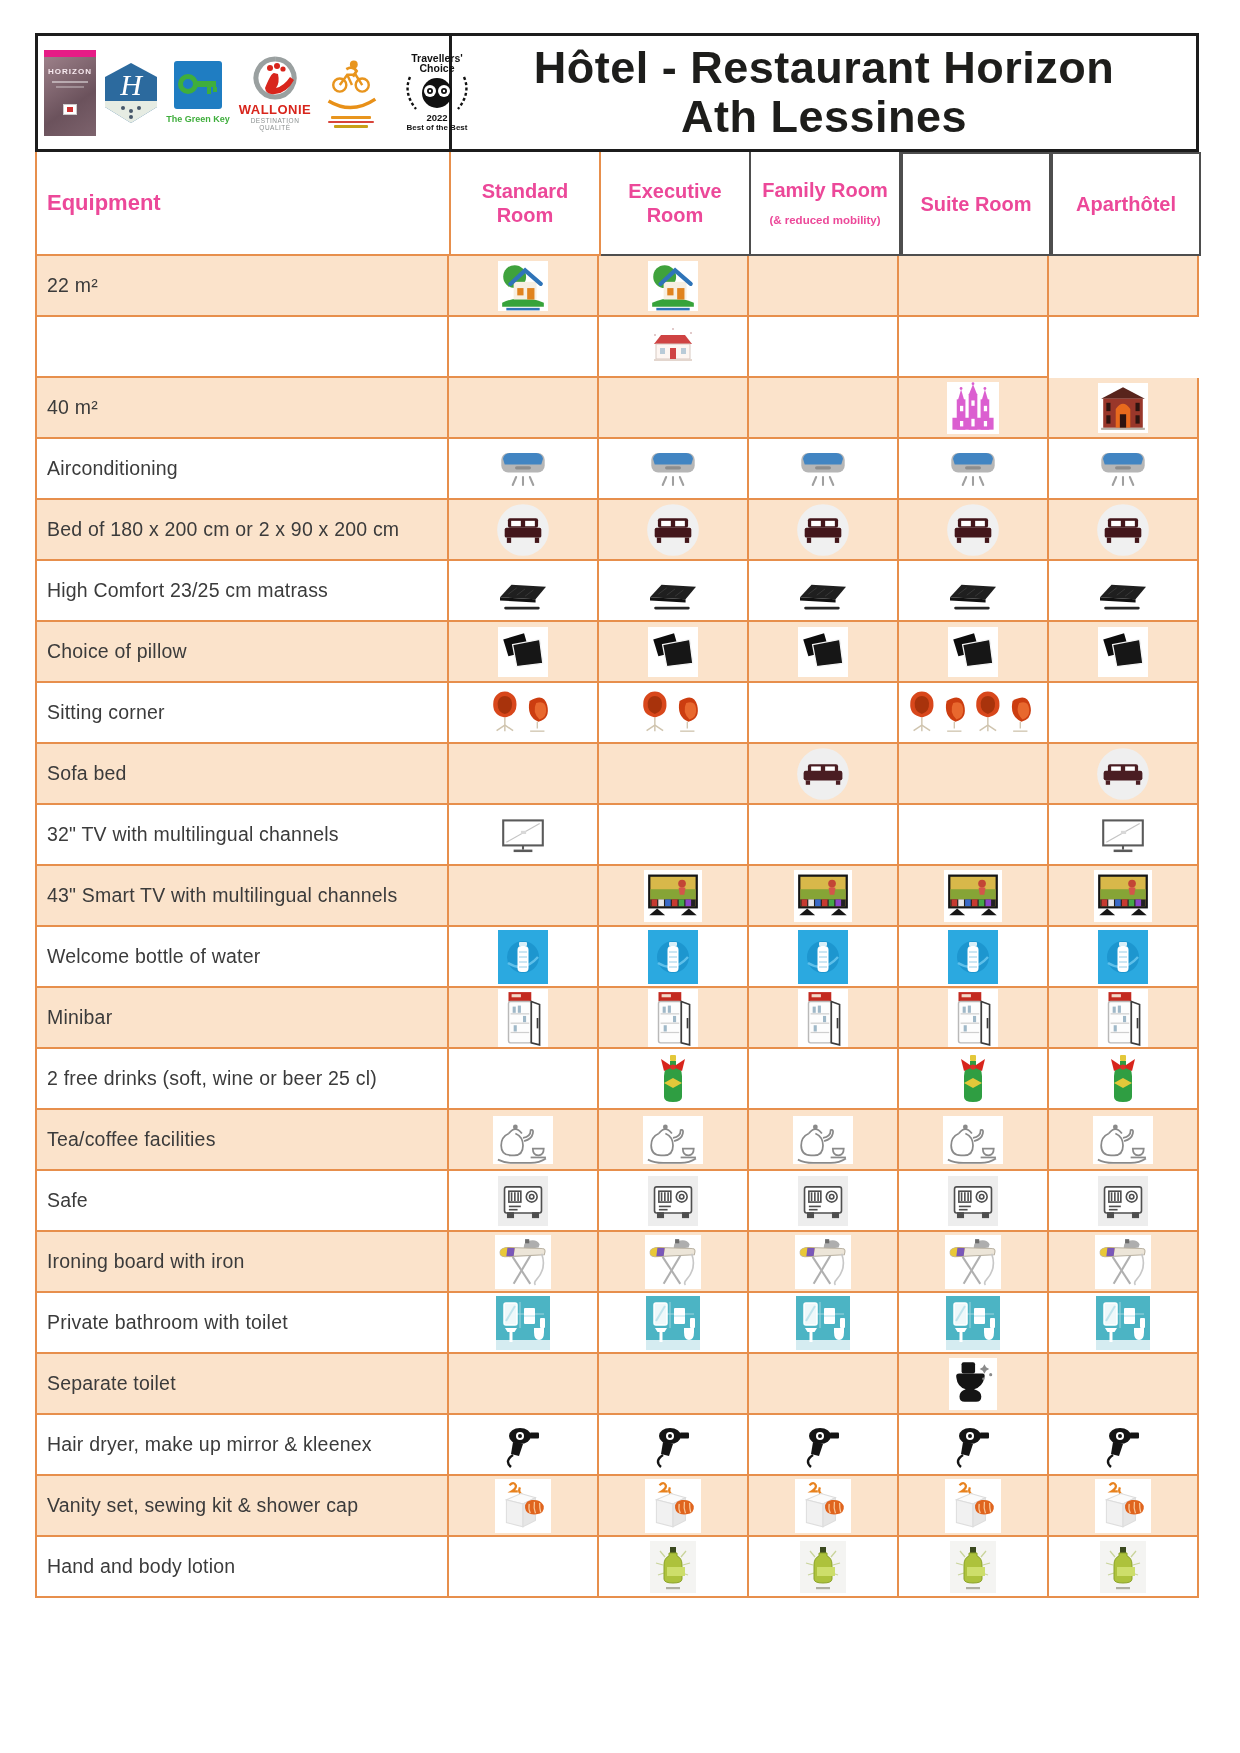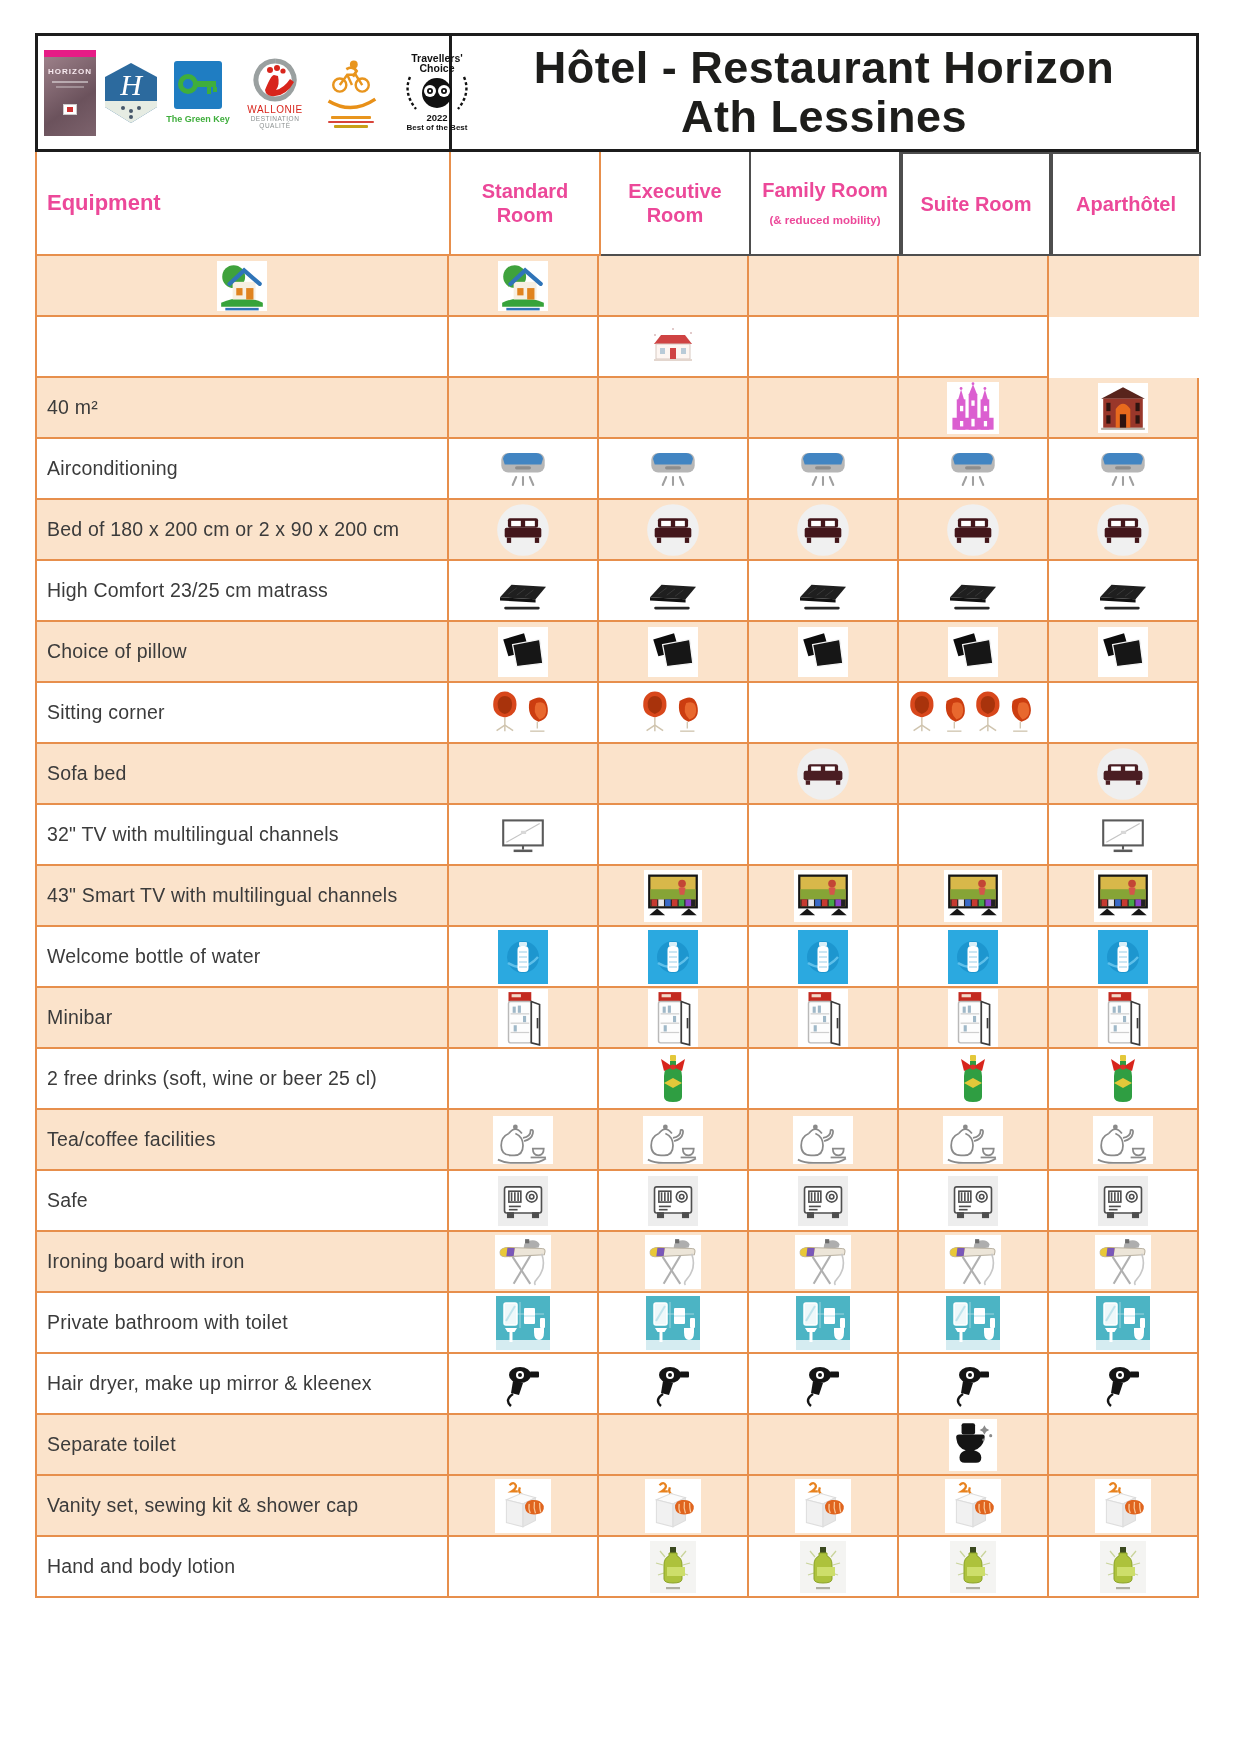--- a/index.html
+++ b/index.html
@@ -24,21 +24,21 @@
   .hz-sub2{height:2px;background:rgba(255,255,255,.3);margin:3px 12px 0 12px;}
   .hz-flag{width:12px;height:9px;background:#fff;border:1px solid #ccc;margin:16px auto 0 auto;}
   .hz-flag:after{content:"";display:block;width:6px;height:5px;margin:2px auto;background:#c33;}
   
   .lg-hex svg{display:block;}
   
   .lg-gk{width:64px;text-align:center;}
   .gk-text{color:#3fae3c;font-size:9px;font-weight:bold;line-height:1.1;margin-top:1px;}
   
   .lg-wal{width:76px;text-align:center;}
-  .wal-t1{color:#d8251c;font-size:10px;font-weight:normal;letter-spacing:.5px;}
+  .wal-t1{color:#d8251c;font-size:13px;font-weight:bold;letter-spacing:.5px;}
   .wal-t2{color:#8a8f8f;font-size:6.5px;letter-spacing:.5px;}
   
   .lg-velo{width:62px;text-align:center;}
   .velo-lines{display:flex;flex-direction:column;gap:2px;align-items:center;margin-top:1px;}
   .vl{display:block;height:2.5px;border-radius:1px;}
   .vl1{width:40px;background:#e8951e;}
   .vl2{width:46px;background:#d8453a;}
   .vl3{width:34px;background:#c8a018;}
   
   .lg-tc{width:96px;text-align:center;}
@@ -189,20 +189,21 @@
       <div class="hc hc-suite">
         <span>Suite Room</span>
       </div>
       <div class="hc hc-apart">
         <span>Aparthôtel</span>
       </div>
     </div>
 
     <div class="tbody">
         <div class="row odd">
+          <div class="cell label-cell">22 m²</div>
           <div class="cell icon-cell">
             <span class="tile" style="width: 50px; height: 50px; background: rgb(255, 255, 255);">
               <svg viewBox="0 0 48 48">
   <circle cx="16" cy="15" r="11" fill="#3fa23c"></circle>
   <path d="M4 40 Q24 31 44 40 L44 44 L4 44 Z" fill="#37a33a"></path>
   <rect x="15" y="20" width="22" height="17" fill="#f7efe2"></rect>
   <path d="M12 22 L26 9 L41 22" fill="none" stroke="#2f74b8" stroke-width="4" stroke-linecap="round"></path>
   <rect x="28" y="26" width="7" height="11" fill="#e0831f"></rect>
   <rect x="18.5" y="26" width="6" height="7" fill="#e0831f"></rect>
   <rect x="8" y="45" width="32" height="2.4" fill="#2f74b8"></rect>
@@ -1364,20 +1365,42 @@
   <line x1="10" y1="25" x2="19" y2="10" stroke="#bfe4ec" stroke-width="2"></line>
   <path d="M9 32 h12 l-2.5 4 h-2 v10 h-3 v-10 h-2 z" fill="#fff"></path>
   <rect x="28" y="12" width="11" height="16" rx="1" fill="#fff"></rect>
   <line x1="28" y1="20" x2="39" y2="20" stroke="#bfe4ec" stroke-width="1.2"></line>
   <path d="M38 32 h10 v4 q0 8 -5 8 t-5 -8 z" fill="#fff"></path>
   <rect x="44" y="22" width="5" height="10" rx="1" fill="#fff"></rect>
               </svg>
             </span>
           </div>
         </div>
+        <div class="row odd">
+          <div class="cell label-cell">Separate toilet</div>
+          <div class="cell icon-cell"></div>
+          <div class="cell icon-cell"></div>
+          <div class="cell icon-cell"></div>
+          <div class="cell icon-cell">
+            <span class="tile" style="width: 48px; height: 52px; background: rgb(255, 255, 255);">
+              <svg viewBox="0 0 46 50">
+  <g fill="#141414">
+                  <rect x="12" y="4" width="13" height="11" rx="2"></rect>
+  <path d="M10 15 h22 q3 0 2 4 q-2 9 -10 11 q7 2 7 7 q0 5 -5 5 h-11 q-5 0 -5 -5 q0 -5 6 -7 q-8 -2 -9 -11 q-1 -4 3 -4"></path>
+                </g>
+  <g fill="#8a8a8a">
+                  <path d="M34 6 l1.6 3 3 1.6 -3 1.6 -1.6 3 -1.6 -3 -3 -1.6 3 -1.6 z"></path>
+  <circle cx="40" cy="16" r="1.5"></circle>
+                  <circle cx="33" cy="20" r="1.2"></circle>
+                </g>
+              </svg>
+            </span>
+          </div>
+          <div class="cell icon-cell"></div>
+        </div>
         <div class="row even">
           <div class="cell label-cell">Hair dryer, make up mirror &amp; kleenex</div>
           <div class="cell icon-cell">
             <span class="tile" style="width: 48px; height: 48px;">
               <svg viewBox="0 0 48 48">
   <g fill="#141414">
                   <ellipse cx="21" cy="15" rx="11" ry="8"></ellipse>
   <rect x="31" y="11.5" width="9" height="6" rx="1"></rect>
   <path d="M14 21 l10 2 -4 12 -8 -2 z"></path>
                 </g>
@@ -1436,42 +1459,20 @@
                   <ellipse cx="21" cy="15" rx="11" ry="8"></ellipse>
   <rect x="31" y="11.5" width="9" height="6" rx="1"></rect>
   <path d="M14 21 l10 2 -4 12 -8 -2 z"></path>
                 </g>
   <circle cx="21" cy="15" r="4" fill="#fff"></circle>
                 <circle cx="21" cy="15" r="2" fill="#141414"></circle>
   <path d="M14 34 q-9 6 -2 12" stroke="#141414" stroke-width="2.4" fill="none"></path>
               </svg>
             </span>
           </div>
-        </div>
-        <div class="row odd">
-          <div class="cell label-cell">Separate toilet</div>
-          <div class="cell icon-cell"></div>
-          <div class="cell icon-cell"></div>
-          <div class="cell icon-cell"></div>
-          <div class="cell icon-cell">
-            <span class="tile" style="width: 48px; height: 52px; background: rgb(255, 255, 255);">
-              <svg viewBox="0 0 46 50">
-  <g fill="#141414">
-                  <rect x="12" y="4" width="13" height="11" rx="2"></rect>
-  <path d="M10 15 h22 q3 0 2 4 q-2 9 -10 11 q7 2 7 7 q0 5 -5 5 h-11 q-5 0 -5 -5 q0 -5 6 -7 q-8 -2 -9 -11 q-1 -4 3 -4"></path>
-                </g>
-  <g fill="#8a8a8a">
-                  <path d="M34 6 l1.6 3 3 1.6 -3 1.6 -1.6 3 -1.6 -3 -3 -1.6 3 -1.6 z"></path>
-  <circle cx="40" cy="16" r="1.5"></circle>
-                  <circle cx="33" cy="20" r="1.2"></circle>
-                </g>
-              </svg>
-            </span>
-          </div>
-          <div class="cell icon-cell"></div>
         </div>
         <div class="row odd">
           <div class="cell label-cell">Vanity set, sewing kit &amp; shower cap</div>
           <div class="cell icon-cell">
             <span class="tile" style="width: 56px; height: 54px; background: rgb(255, 255, 255);">
               <svg viewBox="0 0 52 52">
   <g stroke="#e8821e" stroke-width="2.2" fill="none">
   <path d="M13 6 q4 -4 6 0 q1 3 -4 6 h6"></path>
                   <path d="M23 8 q-2 5 2 7"></path>
                 </g>

